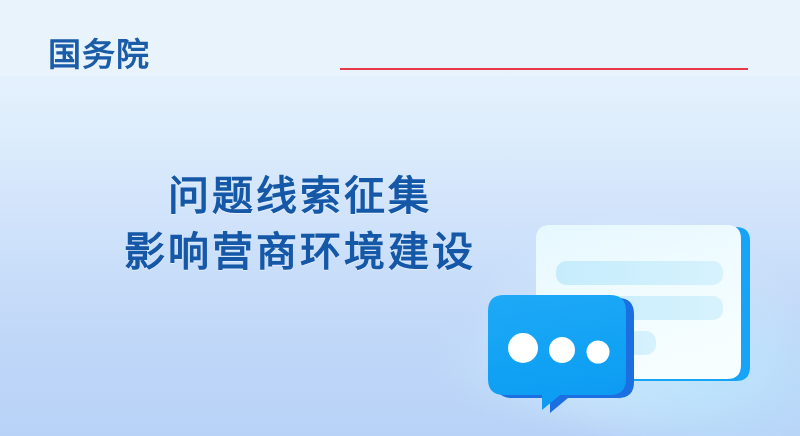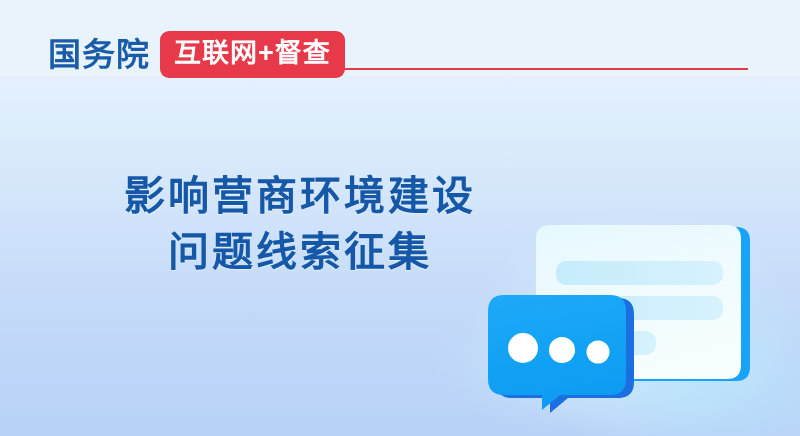--- a/index.html
+++ b/index.html
@@ -147,26 +147,25 @@
 
   <div class="glow" id="glow-behind"></div>
   <div class="glow" id="glow-center"></div>
   <div class="glow" id="glow-right"></div>
 
   <div id="header-band"></div>
   <div id="header-rule"></div>
 
   <div id="header">
     <div id="gov-logo">国务院</div>
-    <div id="badge">互联网+督查</div>
   </div>
 
   <div id="title-block">
+    <div class="title-line">问题线索征集</div>
     <div class="title-line">影响营商环境建设</div>
-    <div class="title-line">问题线索征集</div>
   </div>
 
   <div id="illustration">
     <svg viewBox="0 0 300 220" xmlns="http://www.w3.org/2000/svg" aria-hidden="true">
       <defs>
         <linearGradient id="backFill" x1="0" y1="0" x2="0.35" y2="1">
           <stop offset="0%" stop-color="#e6f8ff"></stop>
           <stop offset="45%" stop-color="#effbff"></stop>
           <stop offset="100%" stop-color="#f7feff"></stop>
         </linearGradient>

